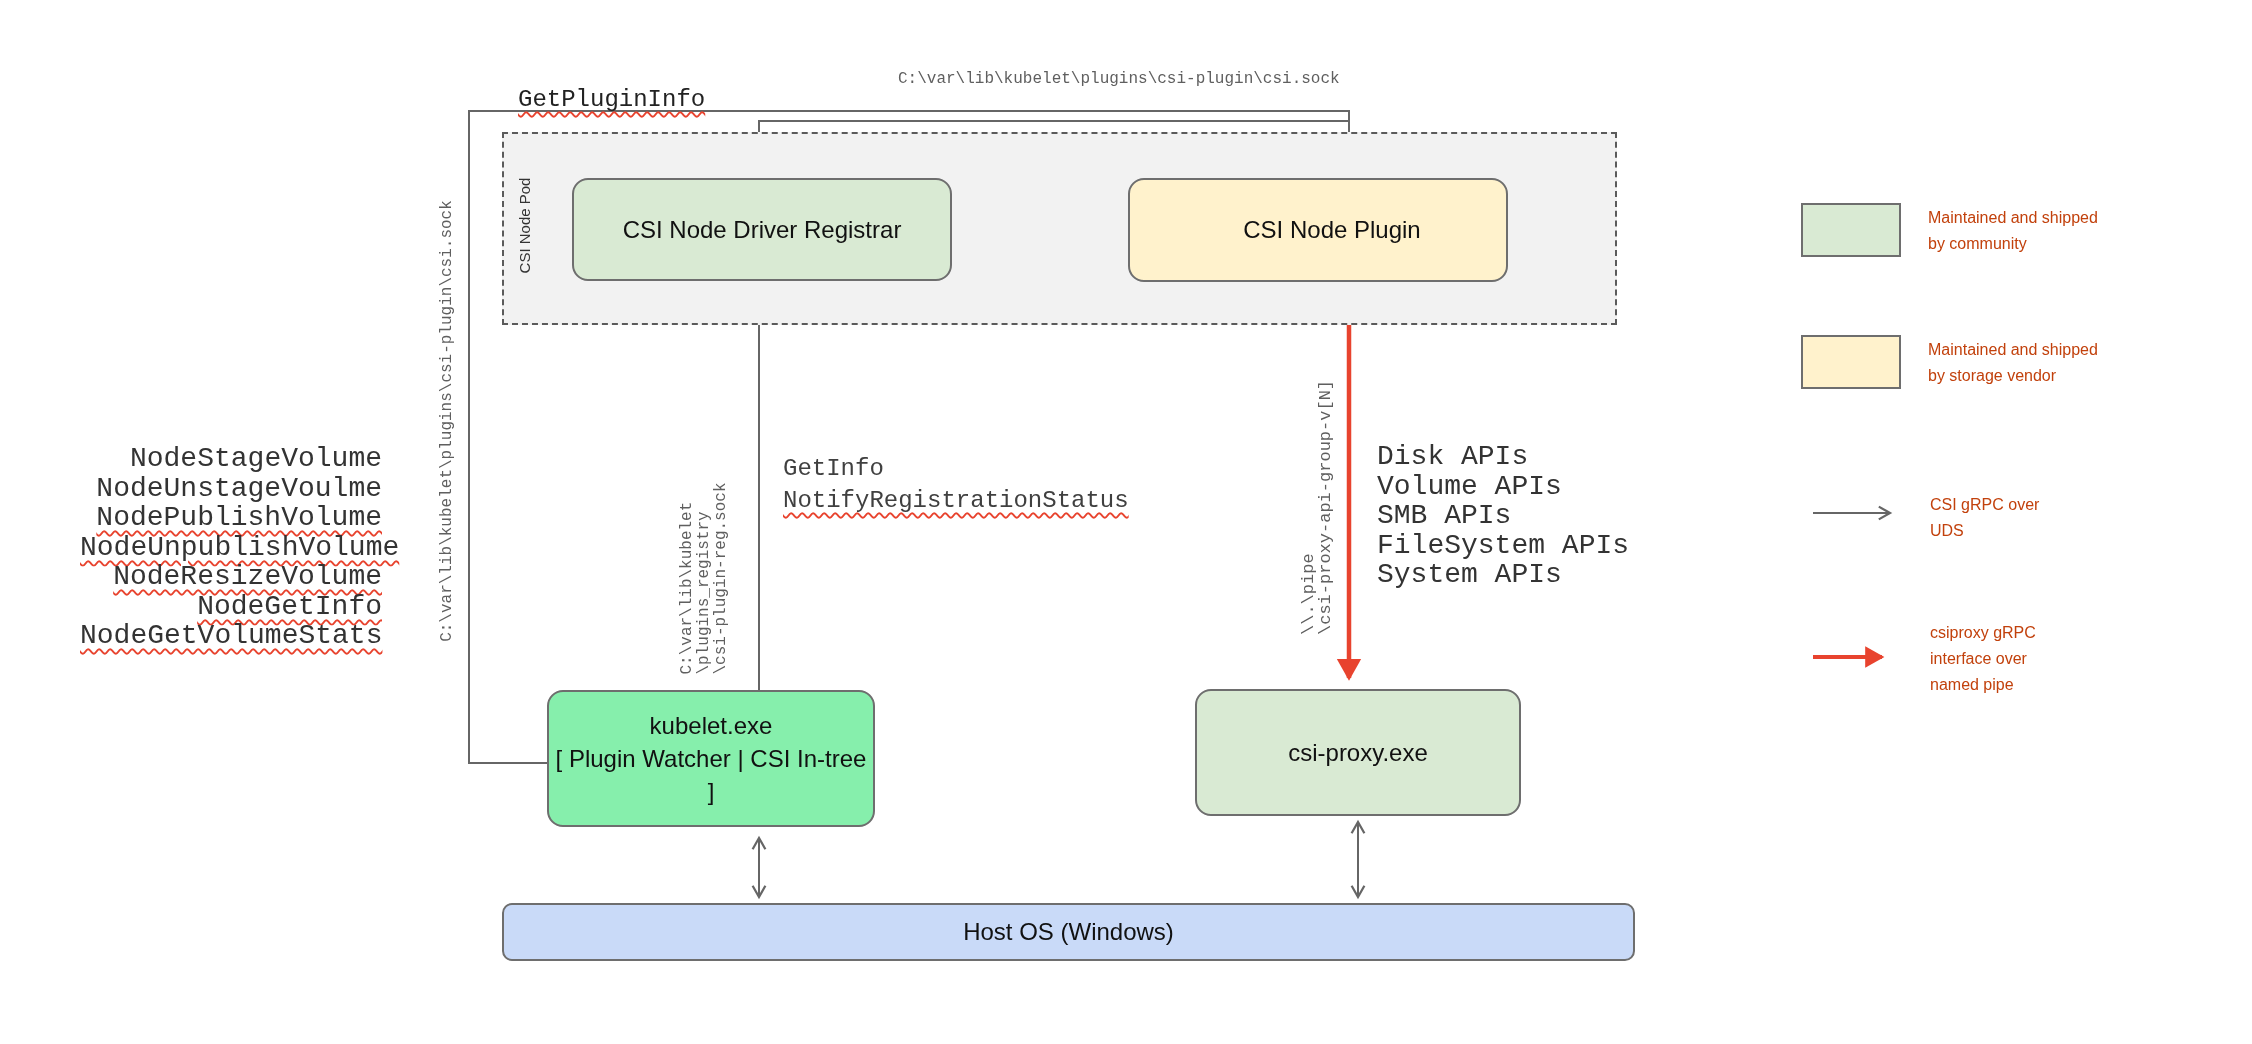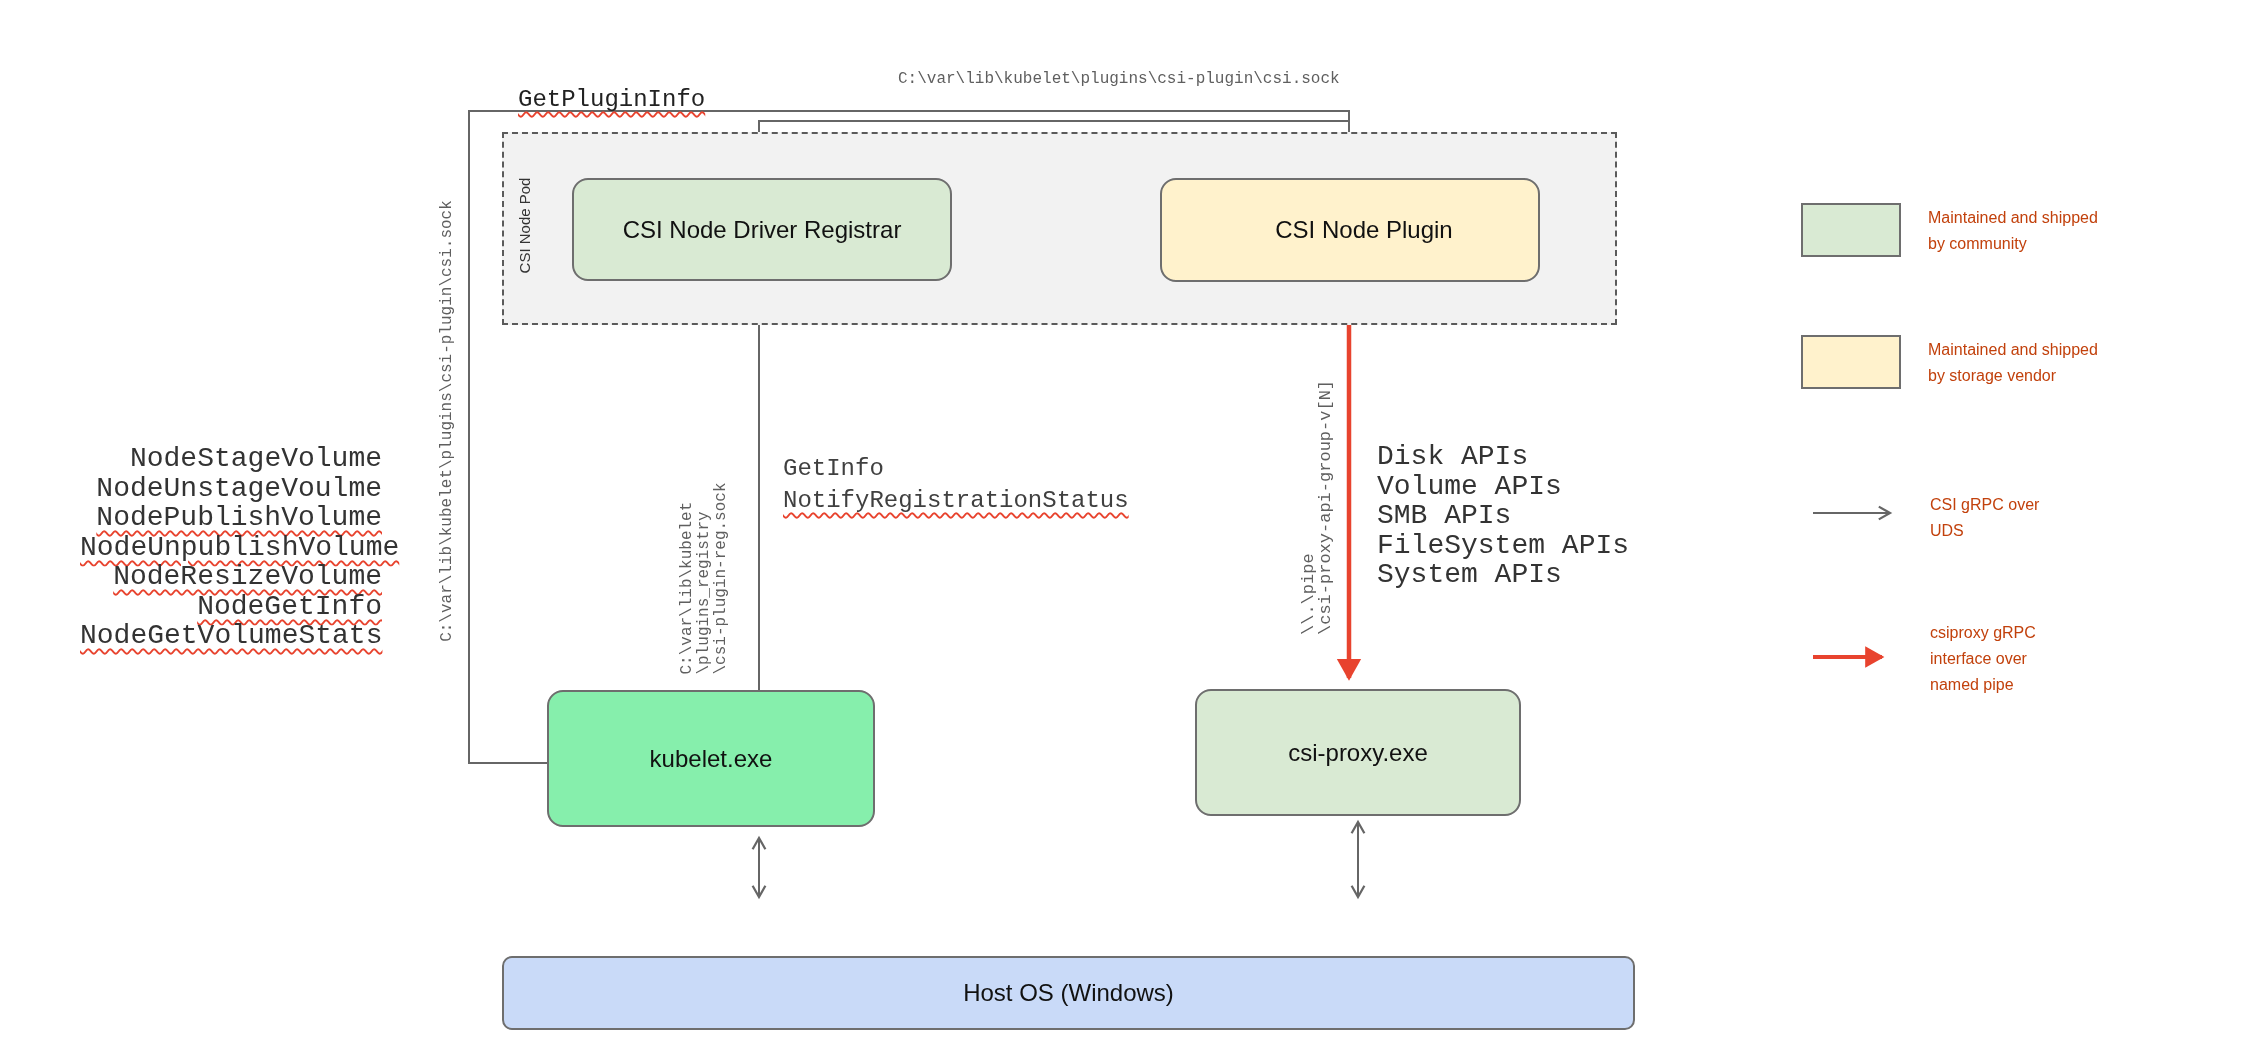--- a/index.html
+++ b/index.html
@@ -10,21 +10,21 @@
   .node-box{
     position:absolute;border:2px solid #6e6e6e;border-radius:16px;
     display:flex;align-items:center;justify-content:center;flex-direction:column;
     font-size:24px;color:#111;text-align:center;box-sizing:border-box;
   }
   .pod{
     position:absolute;left:502px;top:132px;width:1115px;height:193px;
     background:#f2f2f2;border:2px dashed #5b5b5b;box-sizing:border-box;
   }
   .host{
-    position:absolute;left:502px;top:956px;width:1133px;height:74px;
+    position:absolute;left:502px;top:903px;width:1133px;height:58px;
     background:#c9daf8;border:2px solid #6e6e6e;border-radius:10px;
     display:flex;align-items:center;justify-content:center;
     font-size:24px;color:#111;box-sizing:border-box;
   }
   
   .mono{font-family:"Liberation Mono","DejaVu Sans Mono",monospace;}
   .path-label{font-size:16px;color:#5f5f5f;white-space:nowrap;}
   .rpc{font-size:28px;color:#333;line-height:29.5px;white-space:nowrap;}
   .squiggle{
     text-decoration-line:underline;text-decoration-style:wavy;
@@ -58,26 +58,27 @@
   <path d="M 1813 657 L 1882 657" fill="none" stroke="#e8432e" stroke-width="4" marker-end="url(#redhead)"></path>
 </svg>
 
 <div class="pod"></div>
 <div class="abs rot" style="left:464px;top:217px;width:120px;font-size:15px;color:#333;text-align:center;">CSI Node Pod</div>
 
 <div class="node-box" style="left:572px;top:178px;width:380px;height:103px;background:#d9ead3;text-align:center;">
   <span>CSI Node Driver Registrar</span>
 </div>
 
-<div class="node-box" style="left:1160px;top:178px;width:380px;height:104px;background:#fff2cc;padding-left:28px;">
+<div class="node-box" style="left:1128px;top:178px;width:380px;height:104px;background:#fff2cc;padding-left:28px;">
   <span>CSI Node Plugin</span>
 </div>
 
 <div class="node-box" style="left:547px;top:690px;width:328px;height:137px;background:#86efac;line-height:33px;">
   <span>kubelet.exe</span>
+  <span>[ Plugin Watcher | CSI In-tree ]</span>
 </div>
 
 <div class="node-box" style="left:1195px;top:689px;width:326px;height:127px;background:#d9ead3;">
   <span>csi-proxy.exe</span>
 </div>
 
 <div class="host">
   <span>Host OS (Windows)</span>
 </div>
 

